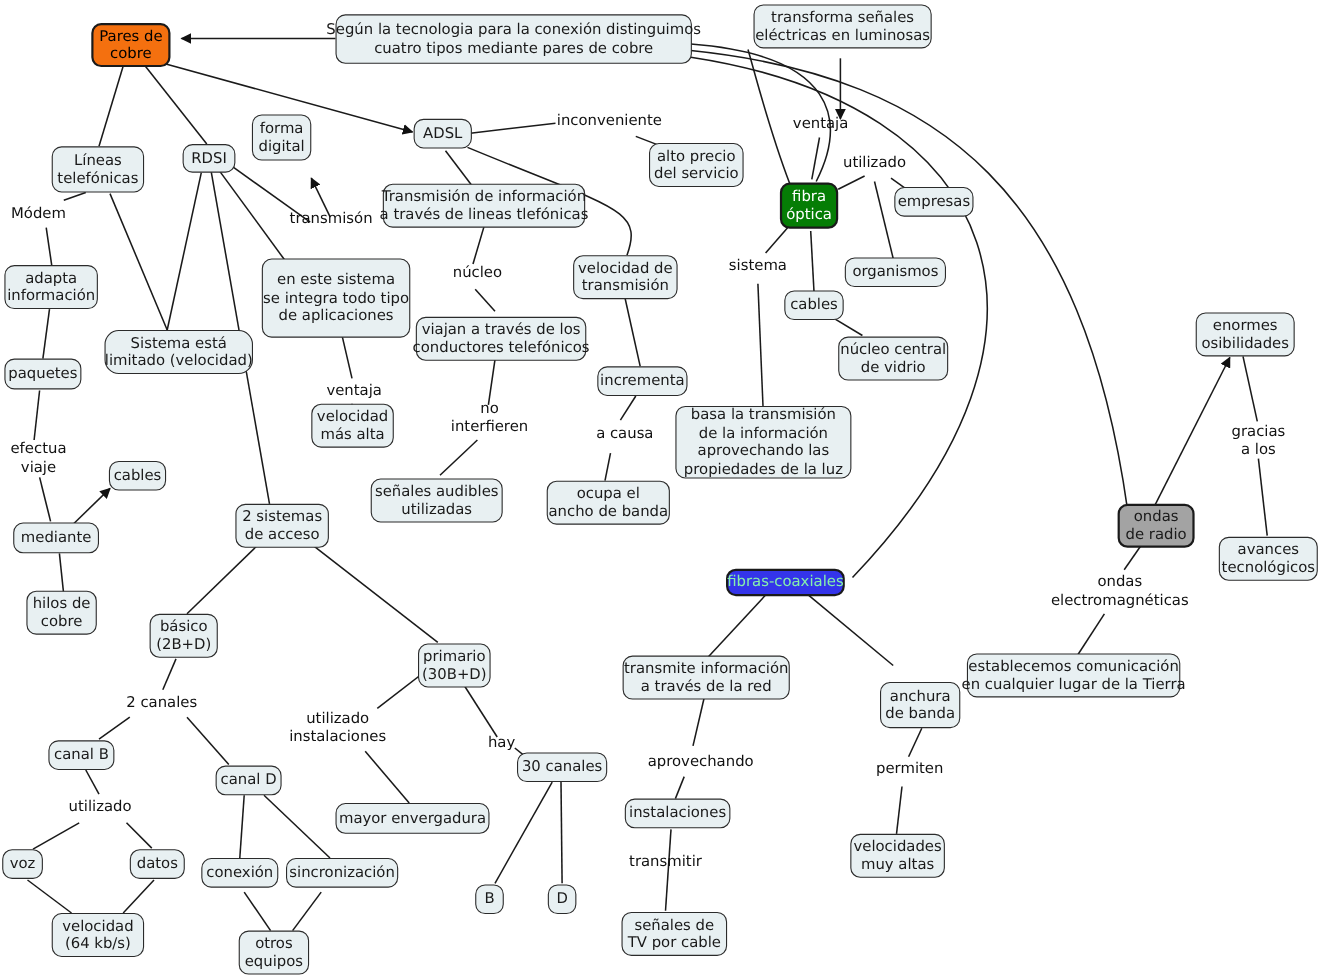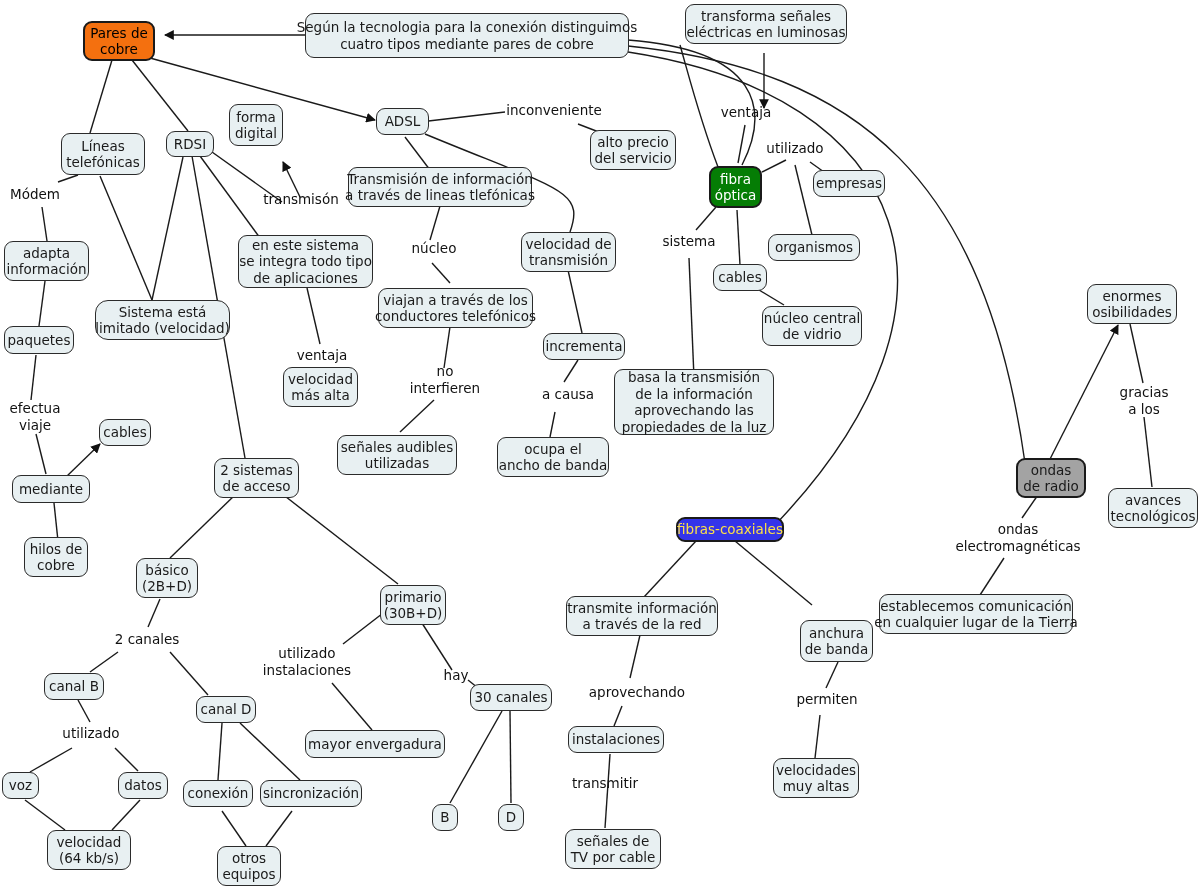--- a/index.html
+++ b/index.html
@@ -23,21 +23,21 @@
     text-align:center;
     display:flex;
     align-items:center;
     justify-content:center;
     padding:2px 6px;
     white-space:pre;
     z-index:3;
   }
   .node.root-orange{background:#f4700f;border-color:#1a1a1a;border-width:2px;color:#000000;}
   .node.root-green{background:#057d05;border-color:#1a1a1a;border-width:2px;color:#ffffff;}
-  .node.root-blue{background:#3434ea;border-color:#1a1a1a;border-width:2px;color:#fde047;margin-left:16px;}
+  .node.root-blue{background:#3434ea;border-color:#1a1a1a;border-width:2px;color:#86efac;}
   .node.root-gray{background:#a3a3a3;border-color:#1a1a1a;border-width:2px;color:#1a1a1a;}
   .linklabel{
     position:absolute;
     font-size:13.5px;
     line-height:16.5px;
     color:#111111;
     text-align:center;
     white-space:pre;
     background:transparent;
     z-index:4;
@@ -160,38 +160,38 @@
     </g>
   </svg>
 
   <div class="node root-orange" style="left: 83px; top: 21px; width: 72px; height: 40px; background: rgb(244, 112, 15);">Pares de
 cobre</div>
   <div class="node" style="left:305px;top:13px;width:324px;height:45px;">Según la tecnologia para la conexión distinguimos
 cuatro tipos mediante pares de cobre</div>
   <div class="node" style="left:685px;top:4px;width:162px;height:40px;">transforma señales
 eléctricas en luminosas</div>
 
-  <div class="node" style="left:47px;top:133px;width:84px;height:42px;margin-left:14px;">Líneas
+  <div class="node" style="left:47px;top:133px;width:84px;height:42px;">Líneas
 telefónicas</div>
   <div class="node" style="left:166px;top:131px;width:48px;height:26px;">RDSI</div>
   <div class="node" style="left:229px;top:104px;width:54px;height:42px;">forma
 digital</div>
   <div class="node" style="left:376px;top:108px;width:53px;height:27px;">ADSL</div>
   <div class="node" style="left:590px;top:130px;width:86px;height:40px;">alto precio
 del servicio</div>
   <div class="node root-green" style="left: 709px; top: 166px; width: 53px; height: 42px; background: rgb(5, 125, 5);">fibra
 óptica</div>
   <div class="node" style="left:813px;top:170px;width:72px;height:27px;">empresas</div>
 
   <div class="node" style="left:348px;top:167px;width:184px;height:40px;">Transmisión de información
 a través de lineas tlefónicas</div>
   <div class="node" style="left:4px;top:241px;width:85px;height:40px;">adapta
 información</div>
   <div class="node" style="left:768px;top:234px;width:92px;height:27px;">organismos</div>
-  <div class="node" style="left:238px;top:235px;width:135px;height:53px;">en este sistema
+  <div class="node" style="left:238px;top:235px;width:135px;height:72px;">en este sistema
 se integra todo tipo
 de aplicaciones</div>
   <div class="node" style="left:521px;top:232px;width:95px;height:40px;">velocidad de
 transmisión</div>
   <div class="node" style="left:713px;top:264px;width:54px;height:27px;">cables</div>
 
   <div class="node" style="left:4px;top:326px;width:70px;height:28px;">paquetes</div>
   <div class="node" style="left:95px;top:300px;width:135px;height:40px;border-radius:13px;">Sistema está
 limitado (velocidad)</div>
   <div class="node" style="left:378px;top:288px;width:155px;height:40px;">viajan a través de los

